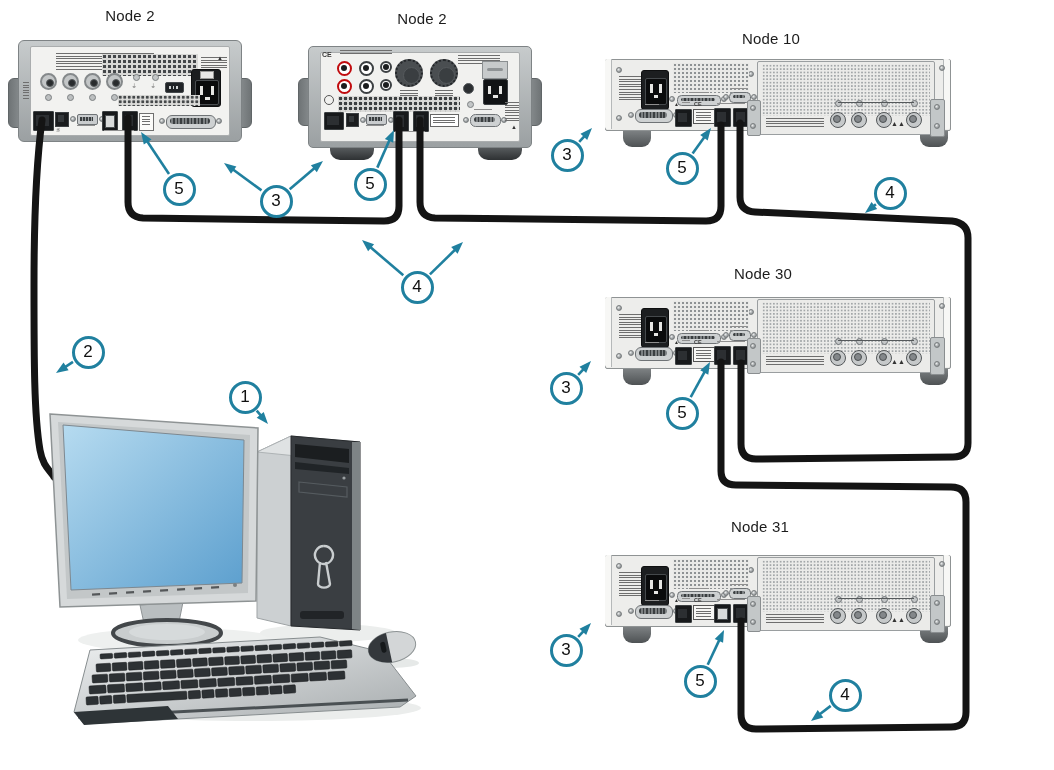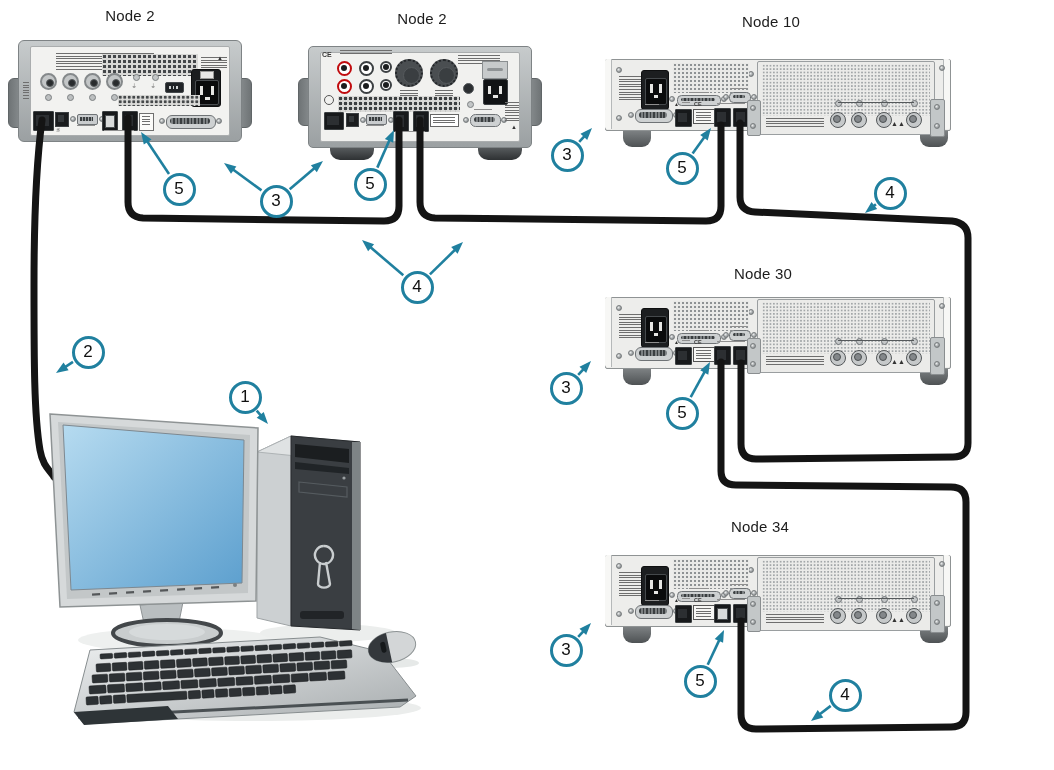--- a/index.html
+++ b/index.html
@@ -17,23 +17,23 @@
   svg{position:absolute;left:0;top:0;}
   .inst{position:absolute;}
 </style>
 </head>
 <body>
 
 <div id="canvas">
 
   <div class="node-label" style="left:60px;top:7px;">Node 2</div>
   <div class="node-label" style="left:352px;top:10px;">Node 2</div>
-  <div class="node-label" style="left:701px;top:13px;">Node 10</div>
+  <div class="node-label" style="left:701px;top:30px;">Node 10</div>
   <div class="node-label" style="left:693px;top:265px;">Node 30</div>
-  <div class="node-label" style="left:690px;top:518px;">Node 34</div>
+  <div class="node-label" style="left:690px;top:518px;">Node 31</div>
 
   <div id="inst-node1" class="inst" style="left: 18px; top: 40px; width: 222px; height: 100px;">
       <div style="position:absolute;left:-10px;top:38px;width:14px;height:48px;background:linear-gradient(90deg,#6f7476,#8d9294);border:1px solid #606567;border-radius:6px;"></div>
       <div style="position:absolute;left:218px;top:38px;width:14px;height:48px;background:linear-gradient(90deg,#8d9294,#6f7476);border:1px solid #606567;border-radius:6px;"></div>
       <div style="position:absolute;left:0;top:0;width:222px;height:100px;background:linear-gradient(180deg,#c7cbcc,#9ba0a2);border:1px solid #7e8385;border-radius:6px;"></div>
       <div style="position:absolute;left:12px;top:6px;width:198px;height:88px;background:#f2f2f0;border:1px solid #aaadae;border-radius:2px;"></div>
       <div style="position:absolute;left:38px;top:13px;width:98px;height:18px;background:repeating-linear-gradient(180deg,#6e6e6e 0 1px,rgba(0,0,0,0) 1px 2.6px);"></div>
       <div style="position:absolute;left:84px;top:14px;width:96px;height:22px;background-color:#d8d8d6;background-image:radial-gradient(circle,#44474a 1.5px,rgba(0,0,0,0) 1.95px);background-size:5px 5px;"></div>
       <div style="position:absolute;left:183px;top:17px;width:26px;height:12px;background:repeating-linear-gradient(180deg,#6e6e6e 0 1px,rgba(0,0,0,0) 1px 2.6px);"></div>
       <div style="position:absolute;left:199px;top:15px;font-size:6px;color:#333;">▲</div>

